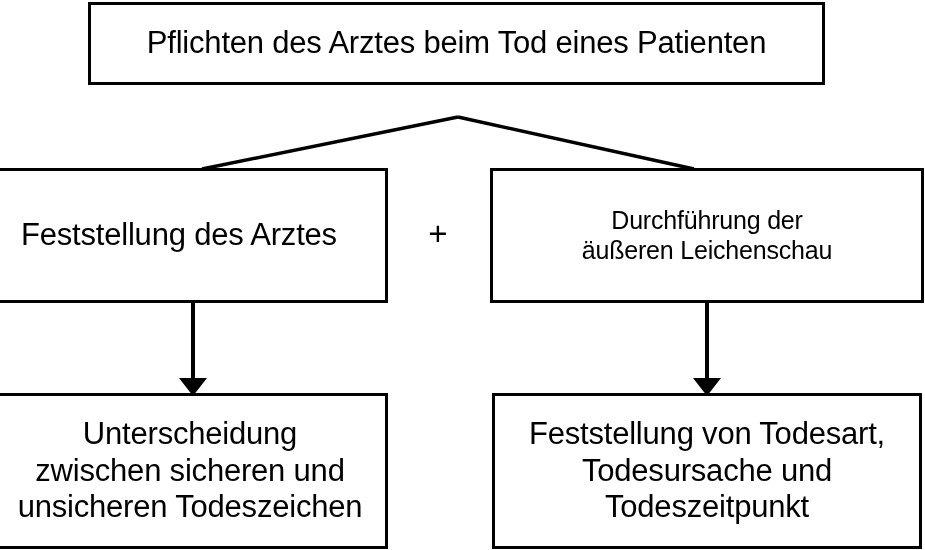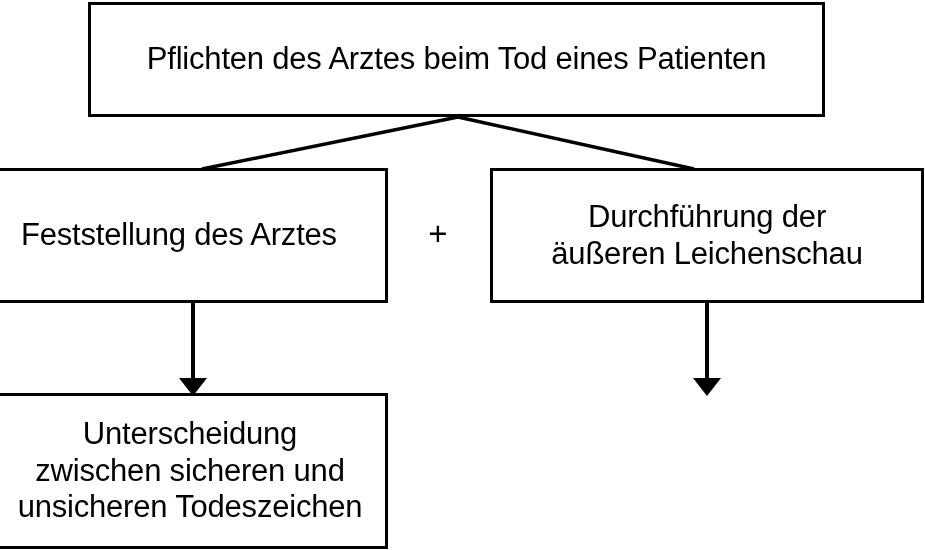--- a/index.html
+++ b/index.html
@@ -34,41 +34,41 @@
     white-space: pre-line;
     line-height: 1.18;
     letter-spacing: -0.2px;
   }
 
   
   #node-root {
     left: 88px;
     top: 2px;
     width: 737px;
-    height: 115px;
+    height: 83px;
     font-size: 31px;
   }
   #node-root .node-label { line-height: 1.1; }
 
   #node-feststellung {
     left: -4px;
     top: 168px;
     width: 392px;
     height: 135px;
     font-size: 31px;
     justify-content: flex-start;
     padding-left: 22px;
   }
 
   #node-durchfuehrung {
     left: 490px;
     top: 168px;
     width: 434px;
     height: 135px;
-    font-size: 31px;
+    font-size: 25px;
   }
 
   #node-unterscheidung {
     left: -4px;
     top: 393px;
     width: 392px;
     height: 156px;
     font-size: 31px;
   }
   #node-unterscheidung .node-label {
@@ -142,14 +142,19 @@
     <span class="node-label">Durchführung der
 äußeren Leichenschau</span>
   </div>
 
   <div class="node-box" id="node-unterscheidung">
     <span class="node-label">Unterscheidung
 zwischen sicheren und
 unsicheren Todeszeichen</span>
   </div>
 
+  <div class="node-box" id="node-todesart">
+    <span class="node-label">Feststellung von Todesart,
+Todesursache und
+Todeszeitpunkt</span>
+  </div>
 
 </div>
 
 </body></html>

